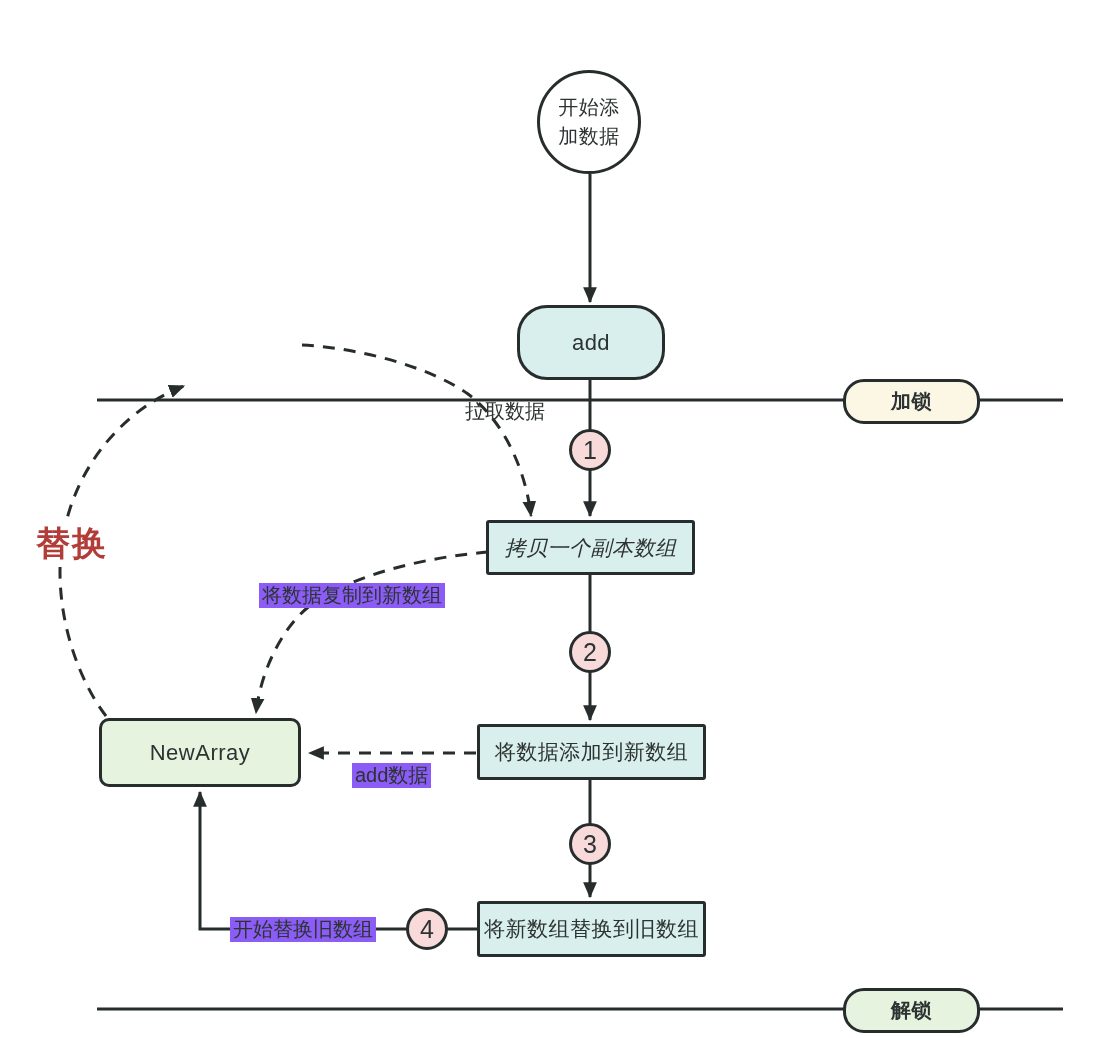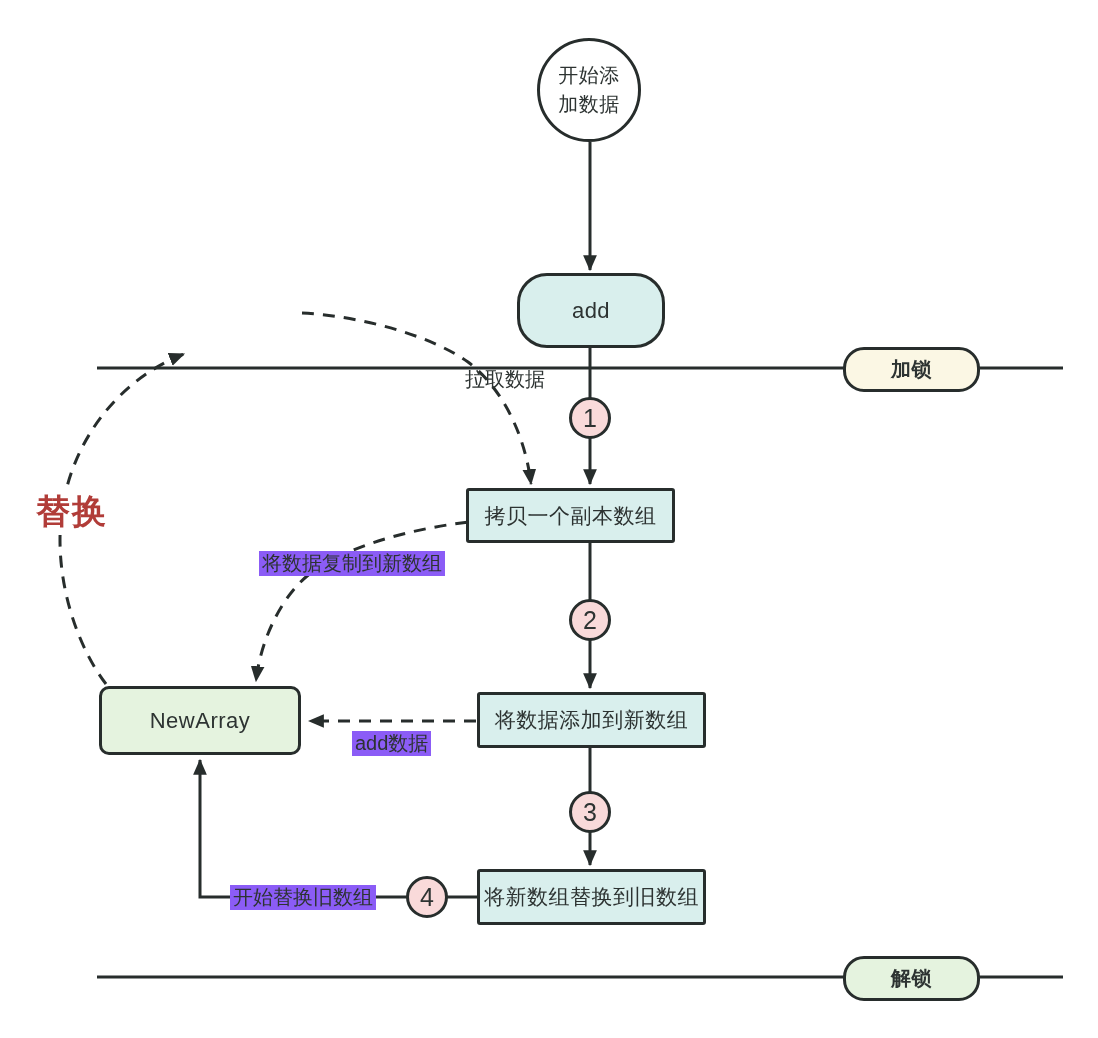--- a/index.html
+++ b/index.html
@@ -8,21 +8,21 @@
     --cyan-fill:#d9efed;
     --pink-fill:#f8dede;
     --green-fill:#e5f3df;
     --cream-fill:#fbf7e4;
     --badge-fill:#f9dada;
     --replace-text:#b13c38;
     --watermark:#bdbdbd;
   }
   html,body{margin:0;padding:0;background:#ffffff;}
   body{font-family:"Liberation Sans","DejaVu Sans",sans-serif;color:var(--text);}
-  .canvas{position:relative;width:1098px;height:1002px;background:#ffffff;overflow:hidden;}
+  .canvas{position:relative;width:1098px;height:1002px;background:#ffffff;overflow:hidden;margin-top:32px;}
   .canvas svg{position:absolute;left:0;top:0;}
   .edge{stroke:var(--stroke);stroke-width:3;fill:none;}
   .edge.dashed{stroke-dasharray:12 9;}
   .rule{stroke:var(--stroke);stroke-width:3;fill:none;}
   #arrowhead path{fill:var(--stroke);}
   .node{position:absolute;display:flex;align-items:center;justify-content:center;
         border:3px solid var(--stroke);box-sizing:border-box;background:#fff;
         font-size:21px;font-weight:500;letter-spacing:.5px;text-align:center;}
   .node.ellipse{border-radius:50%;}
   .node.pill{border-radius:30px;}
@@ -78,21 +78,21 @@
 
   <div class="node pill fill-cyan" style="left:517px;top:273px;width:148px;height:75px;font-size:22px;">
     <span>add</span>
   </div>
 
 
   <div class="node soft fill-green" style="left:99px;top:686px;width:202px;height:69px;font-size:22px;">
     <span>NewArray</span>
   </div>
 
-  <div class="node rect fill-cyan" style="left:466px;top:488px;width:209px;height:55px;">
+  <div class="node rect fill-cyan" style="left:486px;top:488px;width:209px;height:55px;font-style:italic;">
     <span>拷贝一个副本数组</span>
   </div>
 
   <div class="node rect fill-cyan" style="left:477px;top:869px;width:229px;height:56px;">
     <span>将新数组替换到旧数组</span>
   </div>
 
   <div class="node rect fill-cyan" style="left:477px;top:692px;width:229px;height:56px;">
     <span>将数据添加到新数组</span>
   </div>

